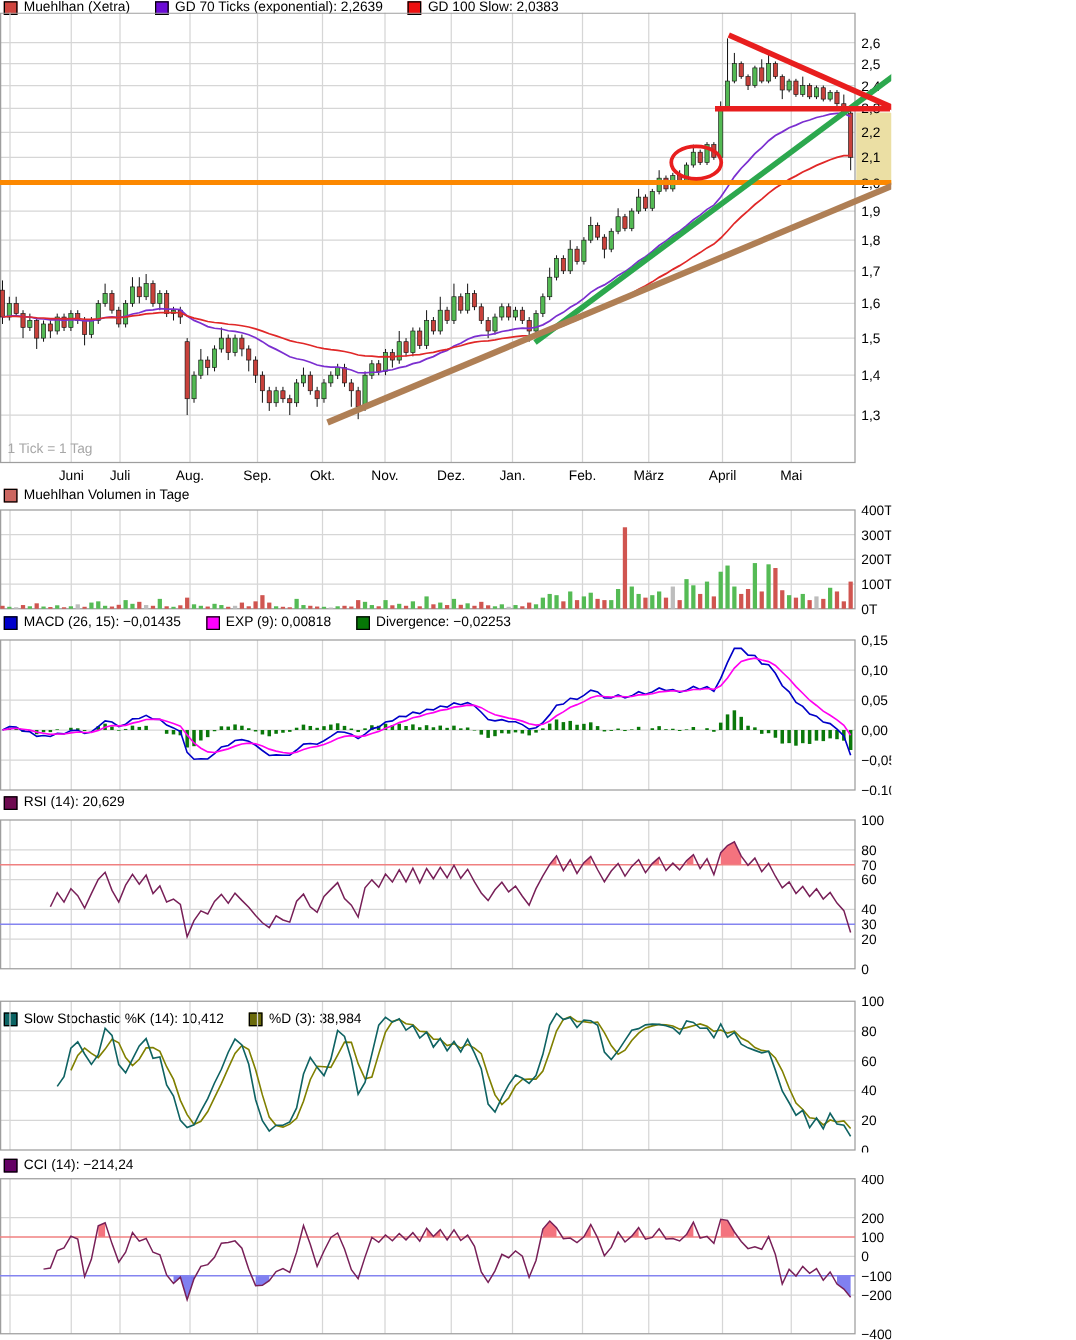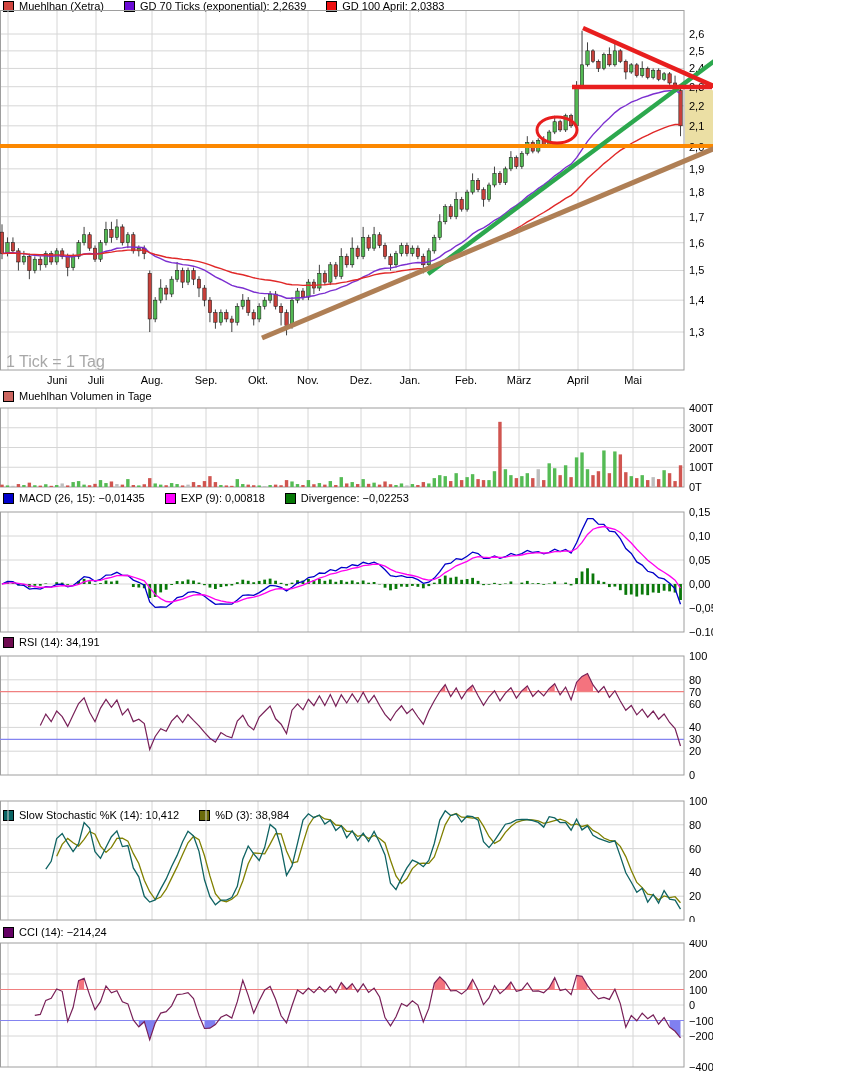--- a/index.html
+++ b/index.html
@@ -8,38 +8,38 @@
   .legend{position:absolute;left:3px;display:flex;align-items:center;gap:20px;
           font-size:11px;line-height:11px;white-space:nowrap}
   .legend .it{display:flex;align-items:center;gap:5px}
   .sw{width:9px;height:9px;border:1px solid #000;display:inline-block;flex:0 0 auto}
   #lg-main{top:1px}#lg-vol{top:391px}#lg-macd{top:493px}
   #lg-rsi{top:637px}#lg-stoch{top:810px}#lg-cci{top:927px}
   svg{position:absolute;left:0;display:block}
   #sv-main{top:10px}#sv-vol{top:404px}#sv-macd{top:508px}
   #sv-rsi{top:650px}#sv-stoch{top:795px}#sv-cci{top:940px}
   svg text{font-family:"Liberation Sans",sans-serif;font-size:11px;fill:#000}
-  #ticknote{position:absolute;left:6px;top:353px;font-size:16px;color:#a8a8a8}
+  #ticknote{position:absolute;left:6px;top:353px;font-size:11px;color:#a8a8a8}
 </style>
 </head>
 <body>
 
 <div id="wrap">
   <div class="legend" id="lg-main">
       <span class="it">
         <span class="sw" style="background: rgb(208, 69, 63);"></span>
         <span>Muehlhan (Xetra)</span>
       </span>
       <span class="it">
         <span class="sw" style="background: rgb(107, 11, 214);"></span>
         <span>GD 70 Ticks (exponential): 2,2639</span>
       </span>
       <span class="it">
         <span class="sw" style="background: rgb(238, 16, 16);"></span>
-        <span>GD 100 April: 2,0383</span>
+        <span>GD 100 Slow: 2,0383</span>
       </span>
     </div>
   <svg id="sv-main" width="861" height="378">
       <line x1="8" y1="0" x2="8" y2="360" stroke="#D6D6D6" stroke-width="1"></line>
       <line x1="57" y1="0" x2="57" y2="360" stroke="#D6D6D6" stroke-width="1"></line>
       <line x1="96" y1="0" x2="96" y2="360" stroke="#D6D6D6" stroke-width="1"></line>
       <line x1="152" y1="0" x2="152" y2="360" stroke="#D6D6D6" stroke-width="1"></line>
       <line x1="206" y1="0" x2="206" y2="360" stroke="#D6D6D6" stroke-width="1"></line>
       <line x1="258" y1="0" x2="258" y2="360" stroke="#D6D6D6" stroke-width="1"></line>
       <line x1="308" y1="0" x2="308" y2="360" stroke="#D6D6D6" stroke-width="1"></line>
@@ -665,21 +665,21 @@
       <rect x="668.1840000000001" y="76" width="2.8" height="7.366530636002558" fill="#0A780A"></rect>
       <rect x="673.6560000000001" y="76" width="2.8" height="8.534872849749874" fill="#0A780A"></rect>
       <rect x="679.128" y="76" width="2.8" height="16.009539746145872" fill="#0A780A"></rect>
       <polyline points="2.0,76.0 7.5,73.3 12.9,73.7 18.4,76.9 23.9,77.4 29.4,81.1 34.8,80.4 40.3,81.2 45.8,78.7 51.2,79.1 56.7,76.5 62.2,76.2 67.7,78.8 73.1,77.6 78.6,73.3 84.1,68.7 89.6,69.6 95.0,73.2 100.5,71.4 106.0,67.1 111.4,66.8 116.9,64.3 122.4,67.3 127.9,67.5 133.3,72.1 138.8,74.3 144.3,77.2 149.7,93.9 155.2,99.4 160.7,99.0 166.2,99.2 171.6,94.9 177.1,89.5 182.6,88.4 188.0,84.4 193.5,83.7 199.0,85.0 204.5,88.2 209.9,92.4 215.4,96.4 220.9,95.9 226.4,96.2 231.8,96.2 237.3,92.0 242.8,87.3 248.2,86.8 253.7,87.4 259.2,84.6 264.7,81.1 270.1,77.4 275.6,77.8 281.1,79.4 286.5,82.9 292.0,79.3 297.5,74.9 303.0,73.7 308.4,69.6 313.9,68.7 319.4,65.0 324.8,65.3 330.3,61.7 335.8,62.9 341.3,59.4 346.7,59.9 352.2,56.8 357.7,57.7 363.2,54.3 368.6,55.8 374.1,54.1 379.6,56.7 385.0,61.8 390.5,67.6 396.0,68.7 401.5,67.7 406.9,69.4 412.4,69.4 417.9,71.7 423.3,75.3 428.8,74.2 434.3,70.1 439.8,63.7 445.2,56.2 450.7,55.2 456.2,50.6 461.6,51.5 467.1,48.3 472.6,44.1 478.1,45.5 483.5,50.4 489.0,50.3 494.5,47.9 500.0,50.3 505.4,48.7 510.9,45.4 516.4,47.4 521.8,45.6 527.3,42.4 532.8,44.5 538.3,43.7 543.7,45.8 549.2,44.3 554.7,41.2 560.1,43.5 565.6,41.4 571.1,45.0 576.6,34.7 582.0,21.9 587.5,10.7 593.0,10.7 598.4,16.1 603.9,16.4 609.4,23.1 614.9,23.8 620.3,30.6 625.8,40.6 631.3,45.5 636.8,53.9 642.2,57.1 647.7,63.3 653.2,64.9 658.6,69.7 664.1,70.9 669.6,75.3 675.1,80.7 680.5,96.2" fill="none" stroke="#0000C8" stroke-width="1.3"></polyline>
       <polyline points="2.0,76.0 7.5,75.1 12.9,74.6 18.4,75.4 23.9,76.1 29.4,77.7 34.8,78.6 40.3,79.5 45.8,79.2 51.2,79.2 56.7,78.3 62.2,77.6 67.7,78.0 73.1,77.9 78.6,76.3 84.1,73.8 89.6,72.4 95.0,72.7 100.5,72.3 106.0,70.5 111.4,69.3 116.9,67.6 122.4,67.5 127.9,67.5 133.3,69.0 138.8,70.8 144.3,72.9 149.7,79.9 155.2,86.4 160.7,90.6 166.2,93.5 171.6,94.0 177.1,92.5 182.6,91.1 188.0,88.9 193.5,87.2 199.0,86.5 204.5,87.0 209.9,88.8 215.4,91.3 220.9,92.9 226.4,94.0 231.8,94.7 237.3,93.8 242.8,91.6 248.2,90.0 253.7,89.1 259.2,87.6 264.7,85.4 270.1,82.8 275.6,81.1 281.1,80.5 286.5,81.3 292.0,80.7 297.5,78.8 303.0,77.1 308.4,74.6 313.9,72.6 319.4,70.1 324.8,68.5 330.3,66.2 335.8,65.1 341.3,63.2 346.7,62.1 352.2,60.3 357.7,59.5 363.2,57.7 368.6,57.1 374.1,56.1 379.6,56.3 385.0,58.1 390.5,61.3 396.0,63.8 401.5,65.1 406.9,66.5 412.4,67.5 417.9,68.9 423.3,71.0 428.8,72.1 434.3,71.4 439.8,68.8 445.2,64.6 450.7,61.5 456.2,57.8 461.6,55.7 467.1,53.3 472.6,50.2 478.1,48.6 483.5,49.2 489.0,49.6 494.5,49.0 500.0,49.4 505.4,49.2 510.9,47.9 516.4,47.7 521.8,47.0 527.3,45.5 532.8,45.1 538.3,44.6 543.7,45.0 549.2,44.8 554.7,43.6 560.1,43.6 565.6,42.8 571.1,43.5 576.6,40.6 582.0,34.4 587.5,26.5 593.0,21.2 598.4,19.5 603.9,18.5 609.4,20.0 614.9,21.3 620.3,24.4 625.8,29.8 631.3,35.0 636.8,41.3 642.2,46.6 647.7,52.2 653.2,56.4 658.6,60.9 664.1,64.2 669.6,67.9 675.1,72.2 680.5,80.2" fill="none" stroke="#FF00F0" stroke-width="1.3"></polyline>
     </svg>
 
   <div class="legend" id="lg-rsi">
       <span class="it">
         <span class="sw" style="background: rgb(110, 10, 80);"></span>
-        <span>RSI (14): 34,191</span>
+        <span>RSI (14): 20,629</span>
       </span>
     </div>
   <svg id="sv-rsi" width="861" height="130">
       <line x1="8" y1="6" x2="8" y2="125" stroke="#D6D6D6" stroke-width="1"></line>
       <line x1="57" y1="6" x2="57" y2="125" stroke="#D6D6D6" stroke-width="1"></line>
       <line x1="96" y1="6" x2="96" y2="125" stroke="#D6D6D6" stroke-width="1"></line>
       <line x1="152" y1="6" x2="152" y2="125" stroke="#D6D6D6" stroke-width="1"></line>
       <line x1="206" y1="6" x2="206" y2="125" stroke="#D6D6D6" stroke-width="1"></line>
       <line x1="258" y1="6" x2="258" y2="125" stroke="#D6D6D6" stroke-width="1"></line>
       <line x1="308" y1="6" x2="308" y2="125" stroke="#D6D6D6" stroke-width="1"></line>

